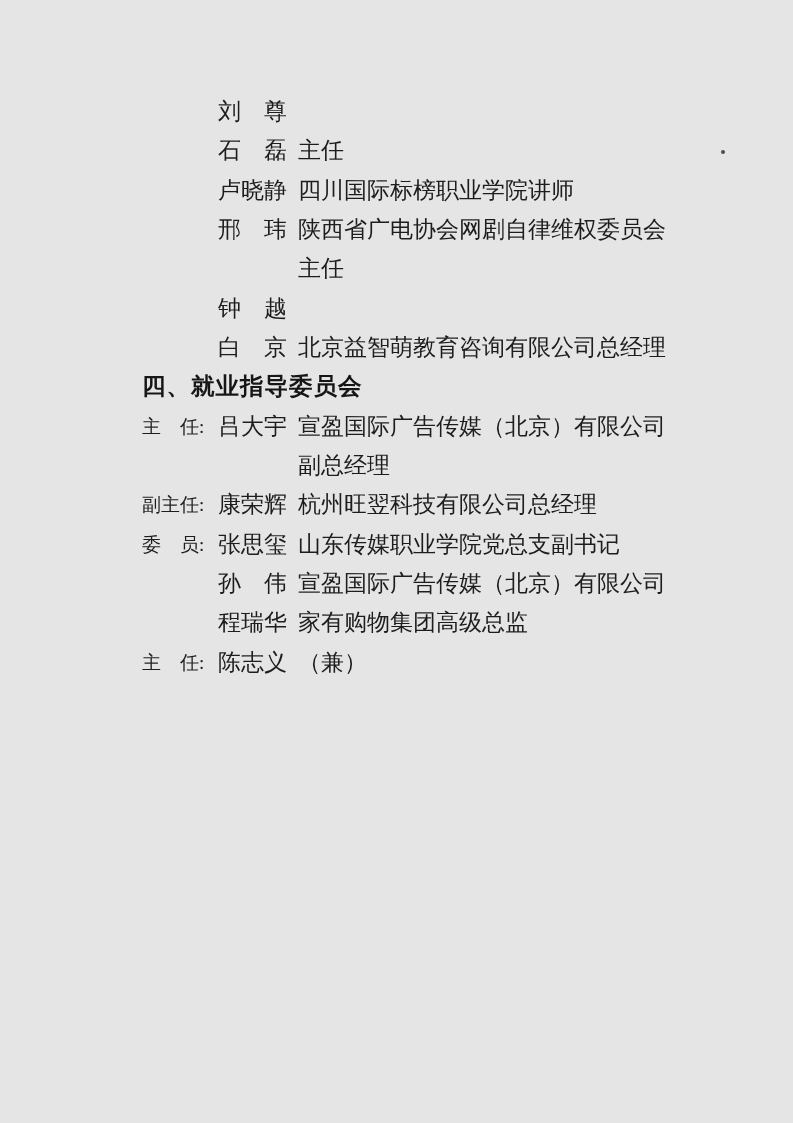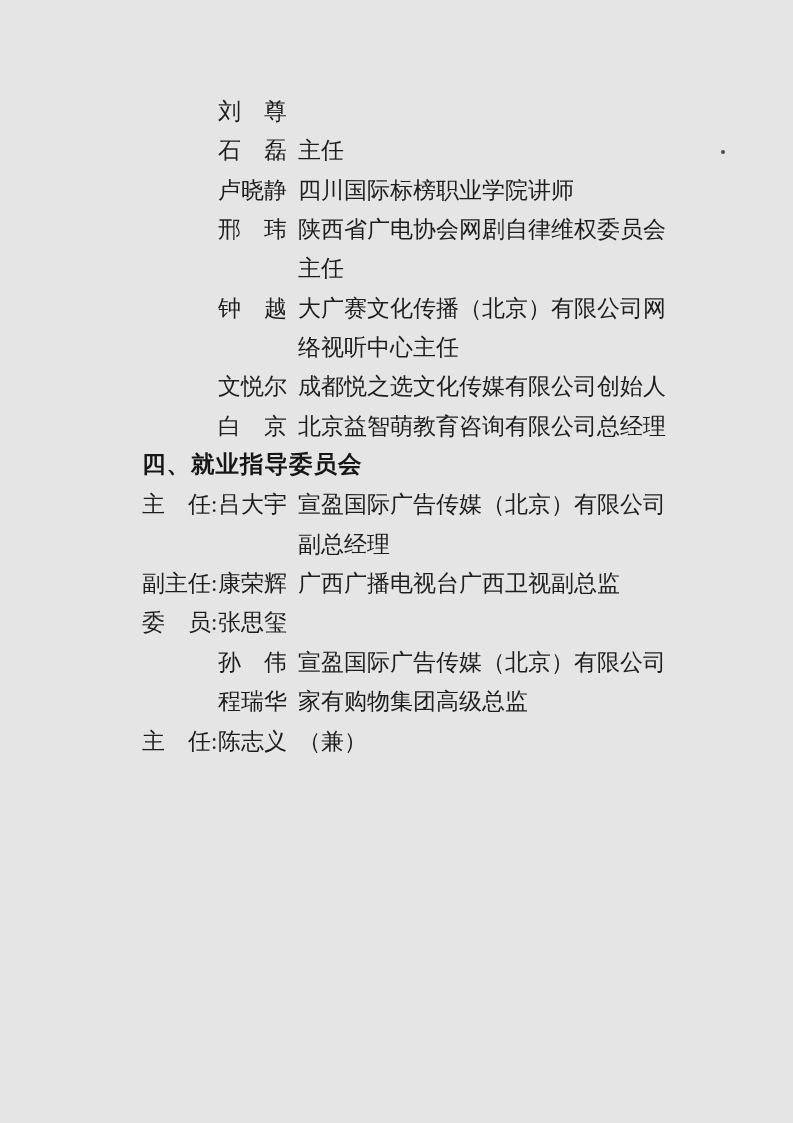--- a/index.html
+++ b/index.html
@@ -14,37 +14,37 @@
     color: #1d1d1d;
   }
   .content {
     position: absolute;
     left: 142px;
     top: 92px;
     width: 528px;
   }
   .section { width: 100%; }
   .heading-line {
-    font-family: Liberation Mono, monospace;
+    font-family: Liberation Sans, sans-serif;
     font-weight: 700;
     font-size: 23.5px;
     line-height: 39.35px;
     height: 39.35px;
     white-space: pre;
     letter-spacing: 1px;
     color: #161616;
   }
   .member-row {
     display: flex;
     align-items: flex-start;
   }
   .role {
     flex: 0 0 76px;
     width: 76px;
-    font-size: 23px;
+    font-size: 19px;
     line-height: 39.35px;
     height: 39.35px;
     white-space: pre;
     overflow: visible;
   }
   .name {
     flex: 0 0 74px;
     width: 74px;
     margin-right: 6px;
     font-size: 23px;
@@ -98,31 +98,20 @@
           <span class="role"></span>
           <span class="name">邢　玮</span>
           <div class="desc">
             <div class="desc-line">陕西省广电协会网剧自律维权委员会</div>
             <div class="desc-line">主任</div>
           </div>
         </div>
         <div class="member-row">
           <span class="role"></span>
           <span class="name">钟　越</span>
-          <div class="desc">
-            <div class="desc-line">大广赛文化传播（北京）有限公司网</div>
-            <div class="desc-line">络视听中心主任</div>
-          </div>
-        </div>
-        <div class="member-row">
-          <span class="role"></span>
-          <span class="name">文悦尔</span>
-          <div class="desc">
-            <div class="desc-line">成都悦之选文化传媒有限公司创始人</div>
-          </div>
         </div>
         <div class="member-row">
           <span class="role"></span>
           <span class="name">白　京</span>
           <div class="desc">
             <div class="desc-line">北京益智萌教育咨询有限公司总经理</div>
           </div>
         </div>
       </div>
       <div class="section">
@@ -132,26 +121,29 @@
           <span class="name">吕大宇</span>
           <div class="desc">
             <div class="desc-line">宣盈国际广告传媒（北京）有限公司</div>
             <div class="desc-line">副总经理</div>
           </div>
         </div>
         <div class="member-row">
           <span class="role">副主任:</span>
           <span class="name">康荣辉</span>
           <div class="desc">
-            <div class="desc-line">广西广播电视台广西卫视副总监</div>
+            <div class="desc-line">杭州旺翌科技有限公司总经理</div>
           </div>
         </div>
         <div class="member-row">
           <span class="role">委　员:</span>
           <span class="name">张思玺</span>
+          <div class="desc">
+            <div class="desc-line">山东传媒职业学院党总支副书记</div>
+          </div>
         </div>
         <div class="member-row">
           <span class="role"></span>
           <span class="name">孙　伟</span>
           <div class="desc">
             <div class="desc-line">宣盈国际广告传媒（北京）有限公司</div>
           </div>
         </div>
         <div class="member-row">
           <span class="role"></span>

